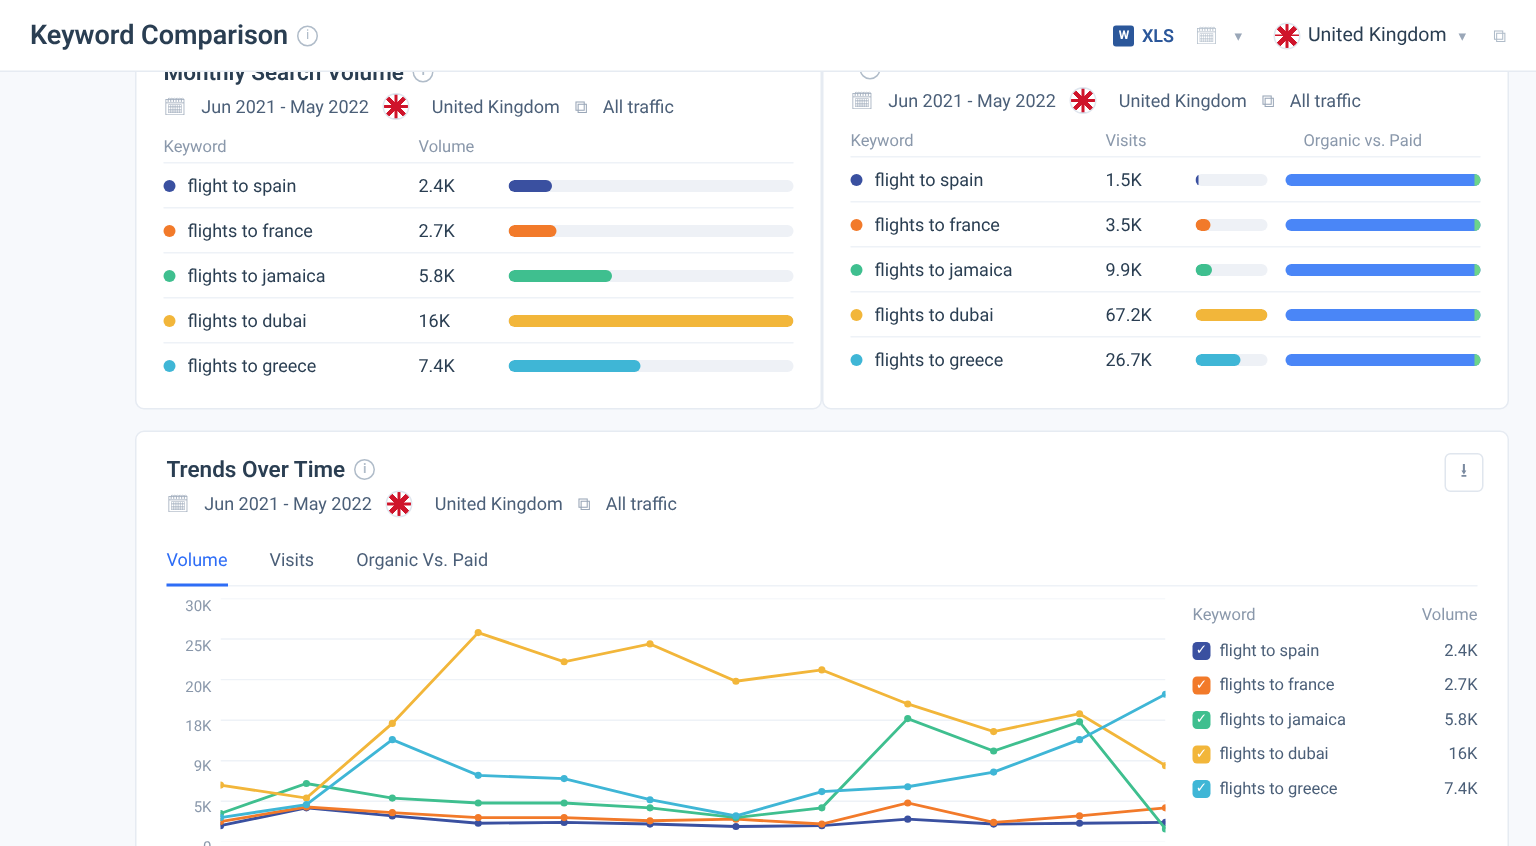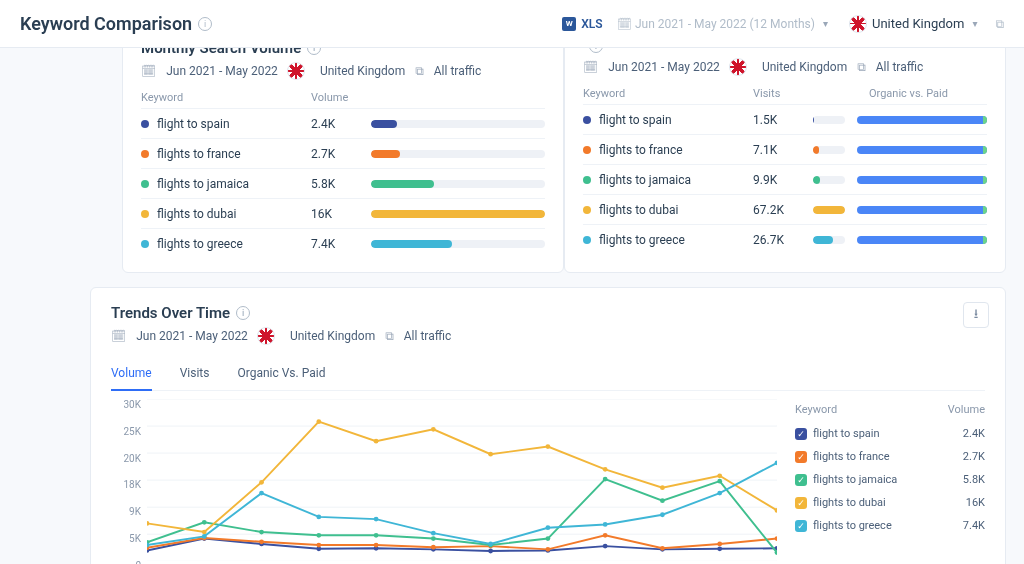--- a/index.html
+++ b/index.html
@@ -85,21 +85,20 @@
   .flag-uk::after{ top:45%; left:0; height:10%; width:100%; }
   .chev { margin-left: 8px; color:#9aa7b8; font-size:10px; }
   .page {
     padding: 0 18px 18px 90px;
     height: calc(100% - 48px);
     overflow: hidden;
   }
   .two-col {
     display: flex;
     margin-bottom: 14px;
-    margin-left: 32px;
   }
   .card {
     background: #fff;
     border: 1px solid #e6ebf2;
     border-radius: 6px;
     padding: 14px 18px;
     flex: 1;
     position: relative;
   }
   .card h2 {
@@ -200,21 +199,20 @@
 <div class="topbar">
   <h1>Keyword Comparison</h1>
   <span class="info-icon">i</span>
   <div class="spacer"></div>
   <div class="top-action xls">
     <span class="xls-ico">W</span>
     <span>XLS</span>
   </div>
   <div class="top-action muted">
     <span class="ico">🗓</span>&nbsp;
-    <span>Jun 2021 - May 2022 (12 Months)</span>
     <span class="chev">▾</span>
   </div>
   <div class="country-select">
     <span class="flag-uk"></span>
     <span>United Kingdom</span>
     <span class="chev">▾</span>
   </div>
   <div class="top-action muted" style="margin-left:10px">⧉</div>
 </div>
 
@@ -322,21 +320,21 @@
             <div class="bar-track">
               <div class="bar-fill" style="width:3.5%;background:#3a50a0"></div>
             </div>
             <div class="ovp-track"></div>
           </div>
           <div class="row">
             <div class="kw-cell">
               <span class="dot" style="background:#f27a2a"></span>
               <span>flights to france</span>
             </div>
-            <div class="val-cell">7.1K</div>
+            <div class="val-cell">3.5K</div>
             <div class="bar-track">
               <div class="bar-fill" style="width:20.0%;background:#f27a2a"></div>
             </div>
             <div class="ovp-track"></div>
           </div>
           <div class="row">
             <div class="kw-cell">
               <span class="dot" style="background:#3fbf8f"></span>
               <span>flights to jamaica</span>
             </div>

